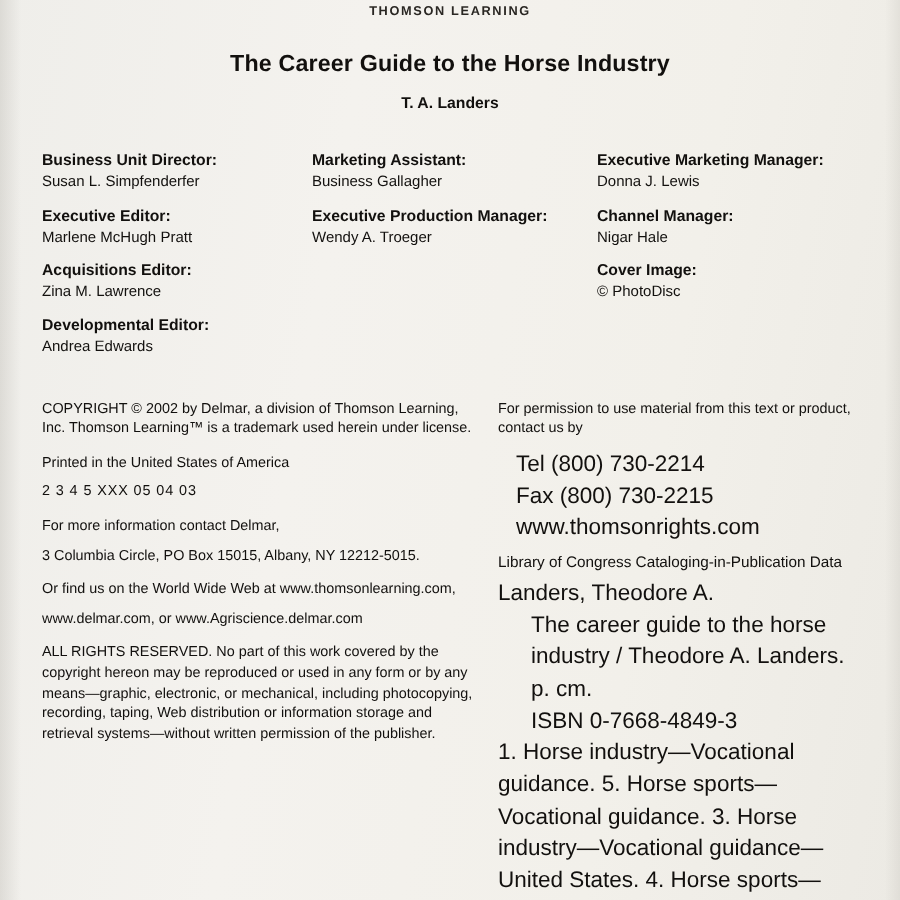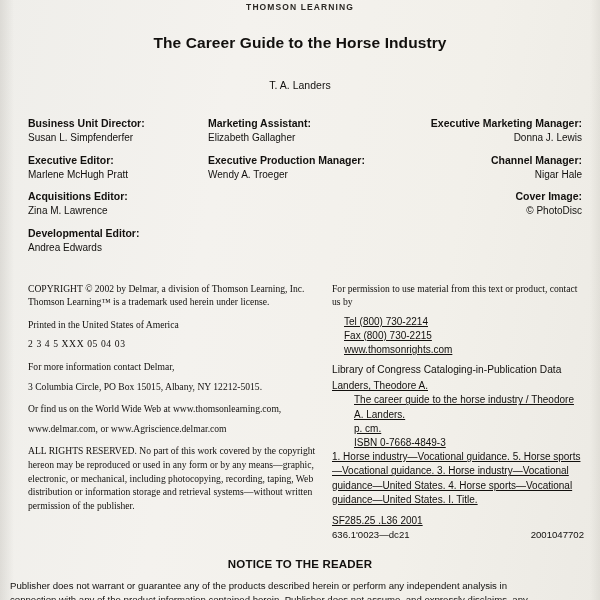--- a/index.html
+++ b/index.html
@@ -52,36 +52,37 @@
   .book-title {
     text-align: center;
     font-size: 15.5px;
     font-weight: bold;
     margin-top: 22px;
     letter-spacing: .1px;
   }
   .book-author {
     text-align: center;
     font-size: 10.5px;
-    margin-top: 27px;
+    margin-top: 11px;
+    font-weight: bold;
   }
 
   
   .credits {
     display: flex;
     margin-top: 26px;
     padding-left: 18px;
     padding-right: 8px;
   }
   .credits-col {
     flex: 1 1 0;
   }
   .credits-col.c1 { flex: 0 0 180px; }
   .credits-col.c2 { flex: 0 0 190px; }
-  .credits-col.c3 { flex: 1 1 auto; text-align: right; }
+  .credits-col.c3 { flex: 1 1 auto; }
   .cred-group { margin-bottom: 9px; }
   .cred-role {
     font-size: 10.5px;
     font-weight: bold;
     line-height: 1.25;
   }
   .cred-name {
     font-size: 10px;
     line-height: 1.35;
     margin-top: 1px;
@@ -98,38 +99,36 @@
     flex: 0 0 290px;
     padding-right: 14px;
   }
   .col-right {
     flex: 1 1 auto;
   }
   .para {
     font-size: 9.6px;
     line-height: 1.42;
     margin-bottom: 9px;
-    font-family: Liberation Serif, serif;
   }
   .para.tight { margin-bottom: 6px; }
   .mono-line {
     font-size: 9.6px;
     line-height: 1.42;
     letter-spacing: .6px;
   }
   .loc-head {
     font-size: 10.2px;
     font-weight: normal;
     margin-bottom: 4px;
     margin-top: 4px;
   }
   .loc-line {
-    font-size: 10px;
-    line-height: 1.42;
-    text-decoration: underline;
+    font-size: 15px;
+    line-height: 1.42;
   }
   .indent1 { padding-left: 12px; }
   .indent2 { padding-left: 22px; }
   .loc-spaced { margin-top: 7px; }
   .cat-row {
     display: flex;
     justify-content: space-between;
     font-size: 9.6px;
     line-height: 1.42;
   }
@@ -176,21 +175,21 @@
       </div>
       <div class="cred-group">
         <div class="cred-role">Developmental Editor:</div>
         <div class="cred-name">Andrea Edwards</div>
       </div>
     </div>
 
     <div class="credits-col c2">
       <div class="cred-group">
         <div class="cred-role">Marketing Assistant:</div>
-        <div class="cred-name">Elizabeth Gallagher</div>
+        <div class="cred-name">Business Gallagher</div>
       </div>
       <div class="cred-group">
         <div class="cred-role">Executive Production Manager:</div>
         <div class="cred-name">Wendy A. Troeger</div>
       </div>
     </div>
 
     <div class="credits-col c3">
       <div class="cred-group">
         <div class="cred-role">Executive Marketing Manager:</div>

